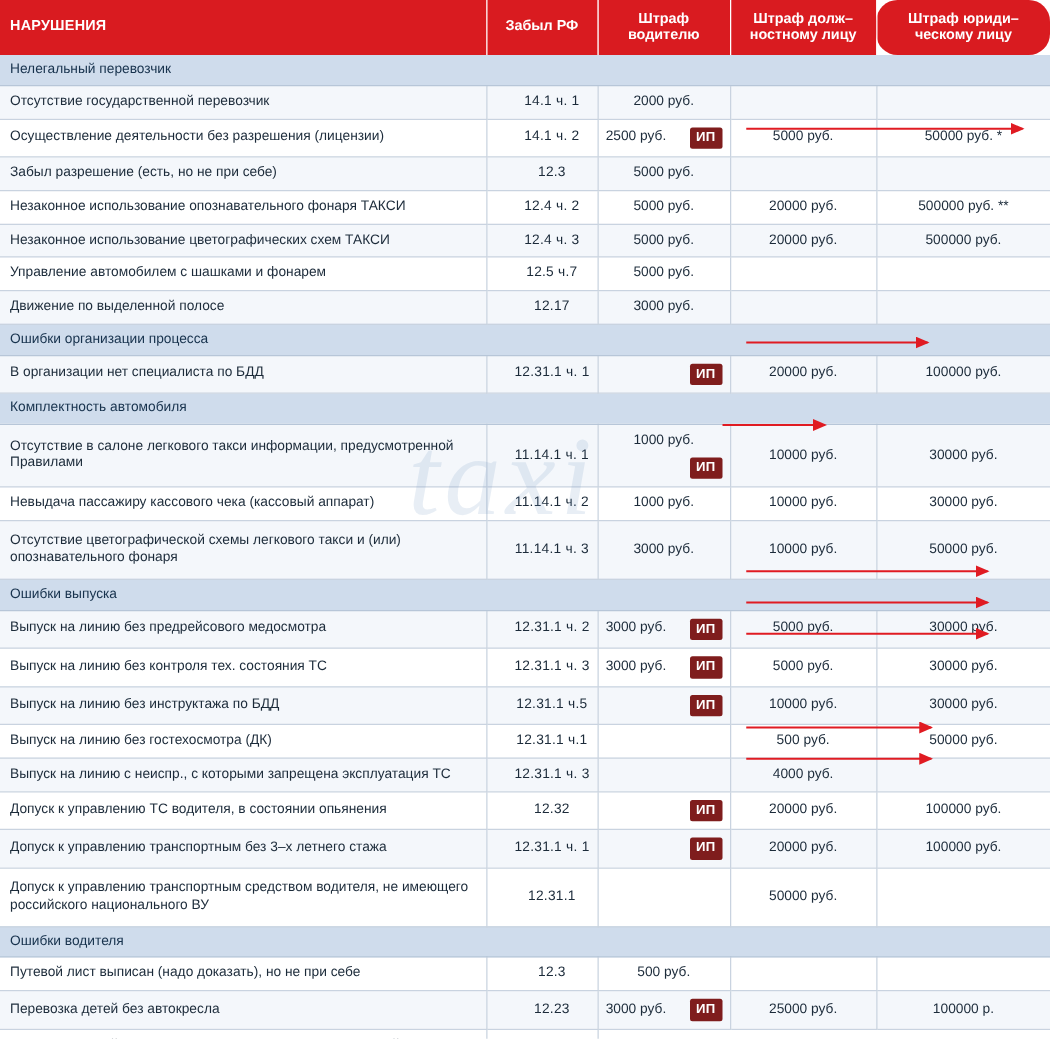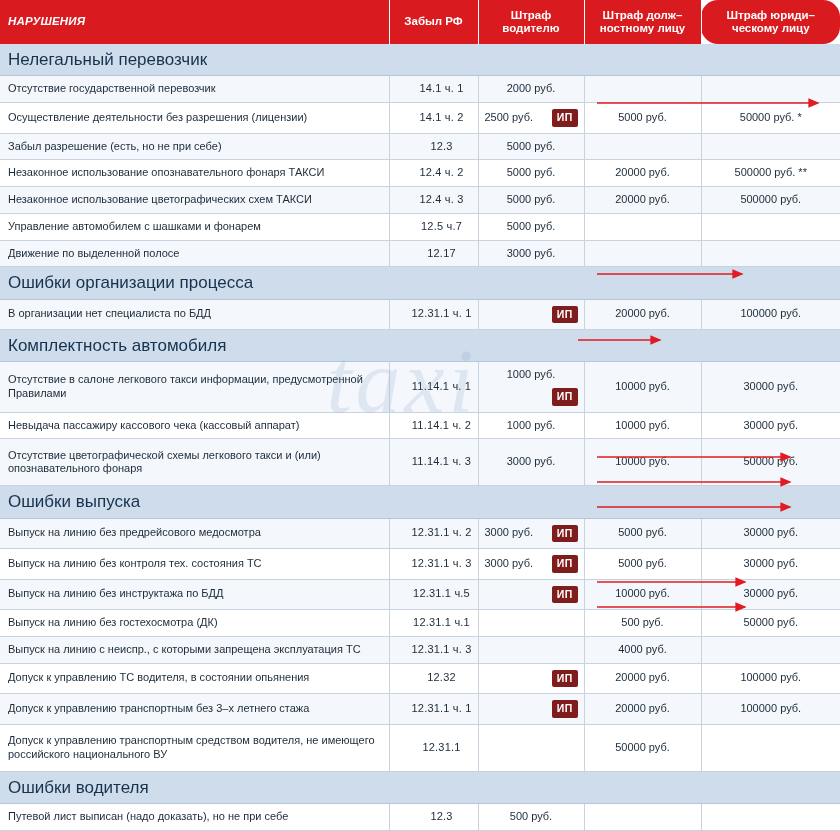--- a/index.html
+++ b/index.html
@@ -40,21 +40,20 @@
     padding: 5px 4px;
     border-right: 1px solid #ffffff;
     vertical-align: middle;
     line-height: 1.15;
     height: 34px;
   }
   thead th.first {
     text-align: left;
     padding-left: 8px;
     letter-spacing: .2px;
-    font-style: italic;
   }
   thead th:last-child { border-right: none; border-radius: 17px; }
 
   tbody td {
     border-bottom: 1px solid #c9d3e0;
     border-right: 1px solid #c9d3e0;
     padding: 6px 6px;
     vertical-align: middle;
     background: #ffffff;
     line-height: 1.25;
@@ -73,21 +72,21 @@
     font-size: 11px;
     color: #1c2b3a;
     white-space: nowrap;
   }
   td.koap { letter-spacing: .2px; padding-left: 22px; }
 
   tr.section td {
     background: #cfdcec !important;
     color: #17324d;
     font-weight: normal;
-    font-size: 17px;
+    font-size: 11px;
     padding: 5px 8px;
     border-right: none;
     border-bottom: 1px solid #b7c6d8;
   }
   tr.tall td { height: 34px; }
 
   
   .ip {
     display: inline-block;
     background: #7f1d1d;

